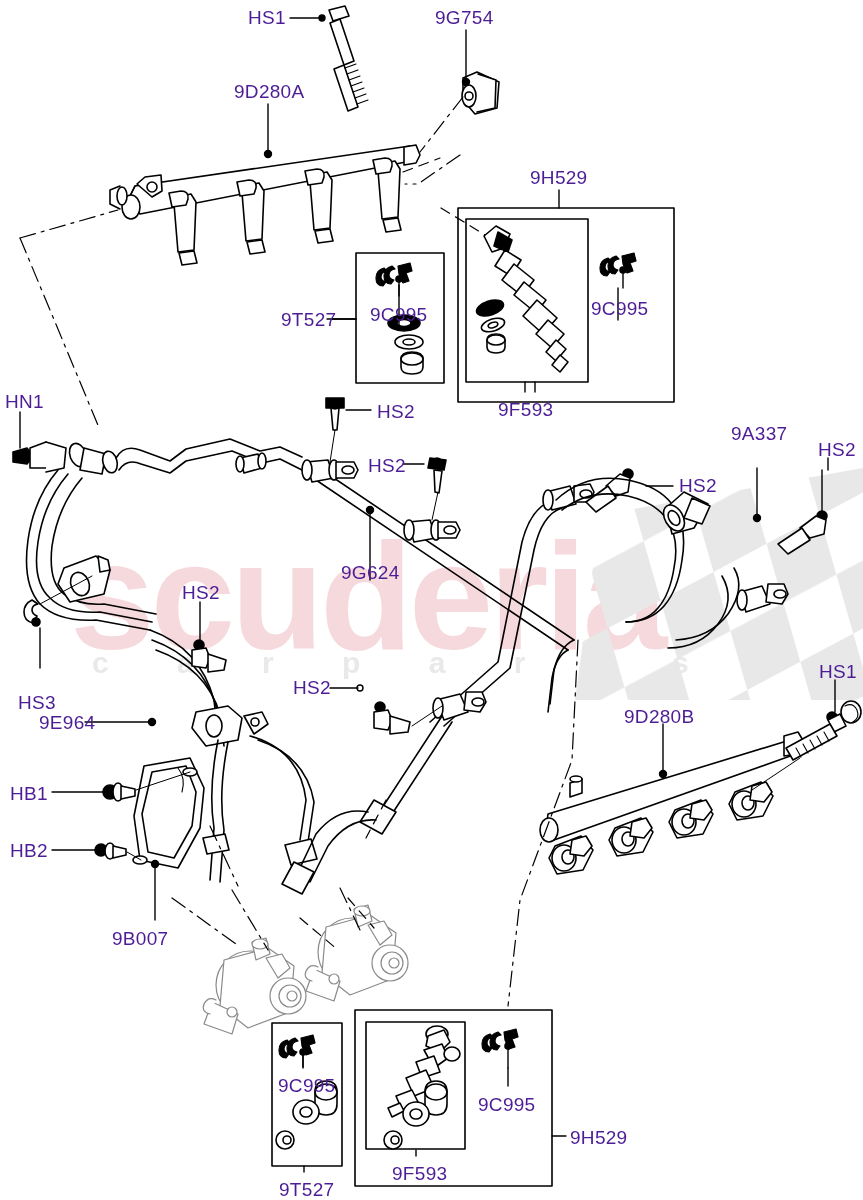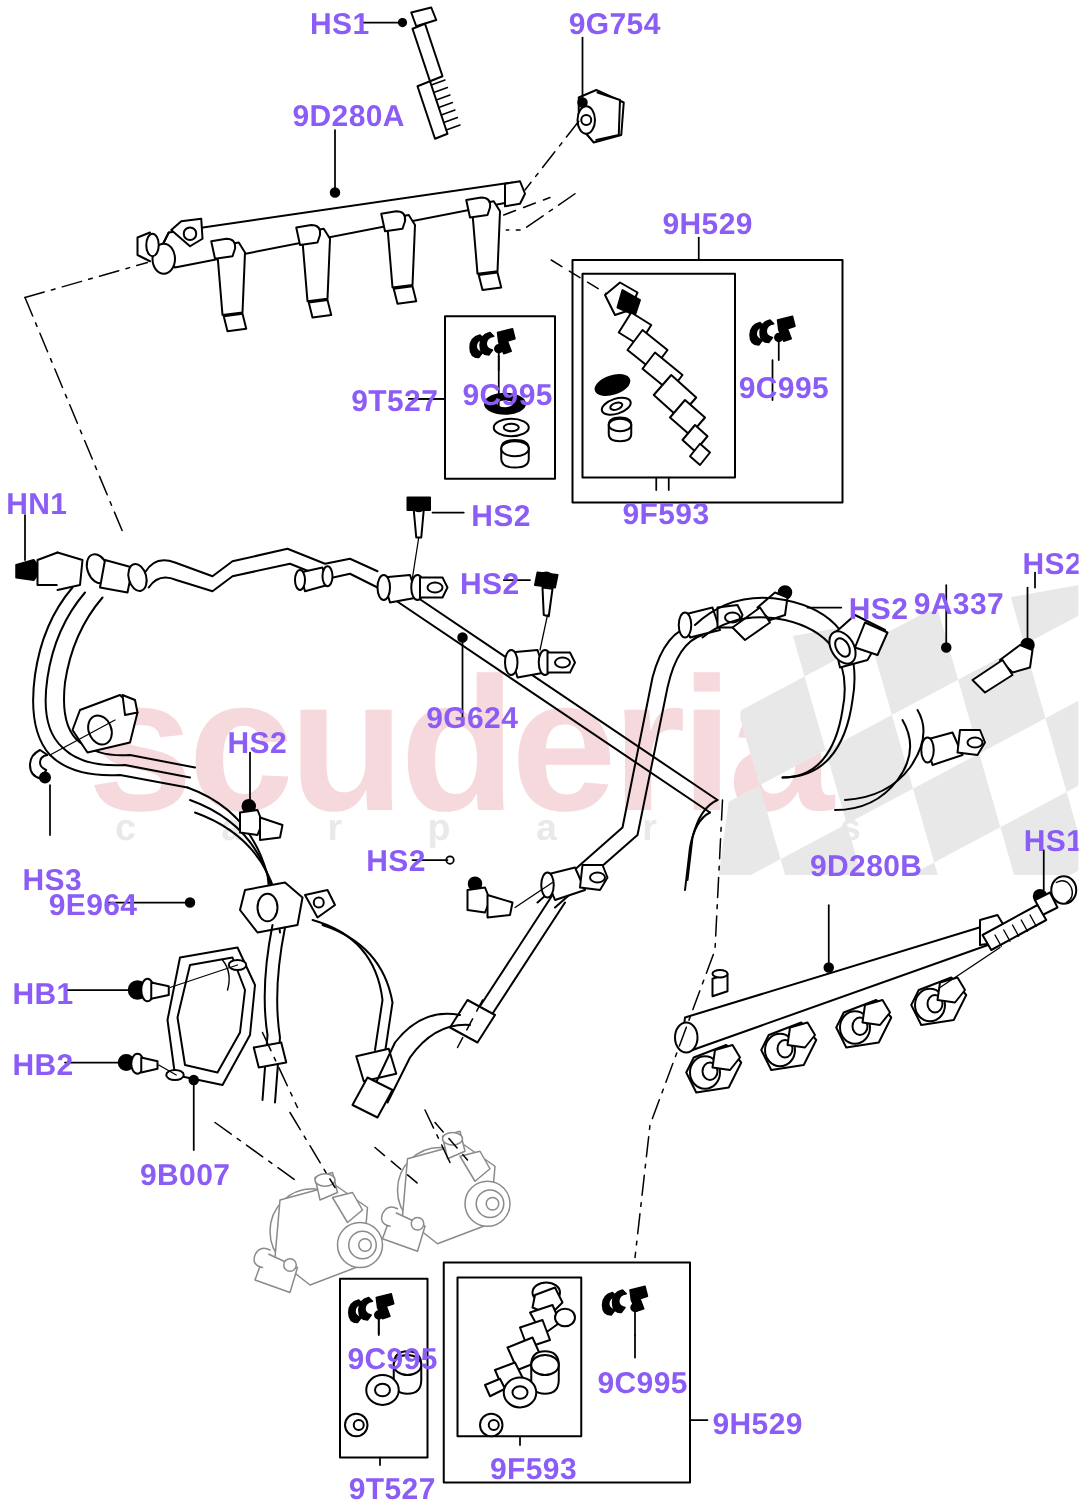--- a/index.html
+++ b/index.html
@@ -1,19 +1,19 @@
 <!DOCTYPE html>
 <html><head>
 <meta charset="utf-8">
 <style>
   html,body{margin:0;padding:0;background:#fff;}
   body{font-family:"Liberation Sans",sans-serif;}
   #page{position:relative;width:863px;height:1200px;background:#ffffff;overflow:hidden;}
   #diagram{position:absolute;left:0;top:0;width:863px;height:1200px;}
-  .lbl{position:absolute;color:#8b5cf6;font-family:"Liberation Sans",sans-serif;font-size:24px;font-weight:700;letter-spacing:.3px;white-space:nowrap;line-height:1;}
+  .lbl{position:absolute;color:#4c1d95;font-family:"Liberation Sans",sans-serif;font-size:19px;font-weight:400;letter-spacing:.3px;white-space:nowrap;line-height:1;}
   .wm-main{position:absolute;font-family:"Liberation Sans",sans-serif;font-weight:700;color:#f6d9dc;font-size:152px;letter-spacing:-4px;line-height:1;user-select:none;}
   .wm-sub{position:absolute;font-family:"Liberation Sans",sans-serif;font-weight:700;color:#e9e9e9;font-size:30px;letter-spacing:30px;line-height:1;user-select:none;}
 </style>
 </head>
 <body>
 
 <div id="page">
 
   <div class="wm-main" style="left:70px;top:520px;">scuderia</div>
   <div class="wm-sub" style="left:92px;top:648px;">c a r p a r t s</div>
@@ -480,40 +480,40 @@
         <path d="M303 1068 L303 1054"></path>
         <path d="M508 1086 L508 1068"></path>
         <path d="M566 1136 L552 1136"></path>
         <path d="M416 1156 L416 1150"></path>
         <path d="M304 1172 L304 1166"></path>
       </g>
     </g>
   </svg>
 
   <div class="lbl" style="left:248px;top:8px;">HS1</div>
-  <div class="lbl" style="left:455px;top:8px;">9G754</div>
+  <div class="lbl" style="left:435px;top:8px;">9G754</div>
   <div class="lbl" style="left:234px;top:82px;text-align:center;">9D280A</div>
   <div class="lbl" style="left:530px;top:168px;">9H529</div>
   <div class="lbl" style="left:281px;top:310px;">9T527</div>
   <div class="lbl" style="left:370px;top:305px;">9C995</div>
   <div class="lbl" style="left:591px;top:299px;">9C995</div>
   <div class="lbl" style="left:498px;top:400px;">9F593</div>
   <div class="lbl" style="left:5px;top:392px;">HN1</div>
   <div class="lbl" style="left:377px;top:402px;">HS2</div>
   <div class="lbl" style="left:368px;top:456px;">HS2</div>
   <div class="lbl" style="left:679px;top:476px;">HS2</div>
-  <div class="lbl" style="left:731px;top:472px;">9A337</div>
+  <div class="lbl" style="left:731px;top:424px;">9A337</div>
   <div class="lbl" style="left:818px;top:440px;">HS2</div>
   <div class="lbl" style="left:341px;top:563px;">9G624</div>
   <div class="lbl" style="left:182px;top:583px;">HS2</div>
   <div class="lbl" style="left:18px;top:693px;">HS3</div>
   <div class="lbl" style="left:293px;top:678px;">HS2</div>
   <div class="lbl" style="left:819px;top:662px;">HS1</div>
   <div class="lbl" style="left:39px;top:713px;">9E964</div>
-  <div class="lbl" style="left:624px;top:682px;margin-left:24px;">9D280B</div>
+  <div class="lbl" style="left:624px;top:707px;">9D280B</div>
   <div class="lbl" style="left:10px;top:784px;">HB1</div>
   <div class="lbl" style="left:10px;top:841px;">HB2</div>
   <div class="lbl" style="left:112px;top:929px;">9B007</div>
   <div class="lbl" style="left:278px;top:1076px;">9C995</div>
   <div class="lbl" style="left:478px;top:1095px;">9C995</div>
   <div class="lbl" style="left:570px;top:1128px;">9H529</div>
   <div class="lbl" style="left:392px;top:1164px;">9F593</div>
   <div class="lbl" style="left:279px;top:1180px;">9T527</div>
 
 </div>

